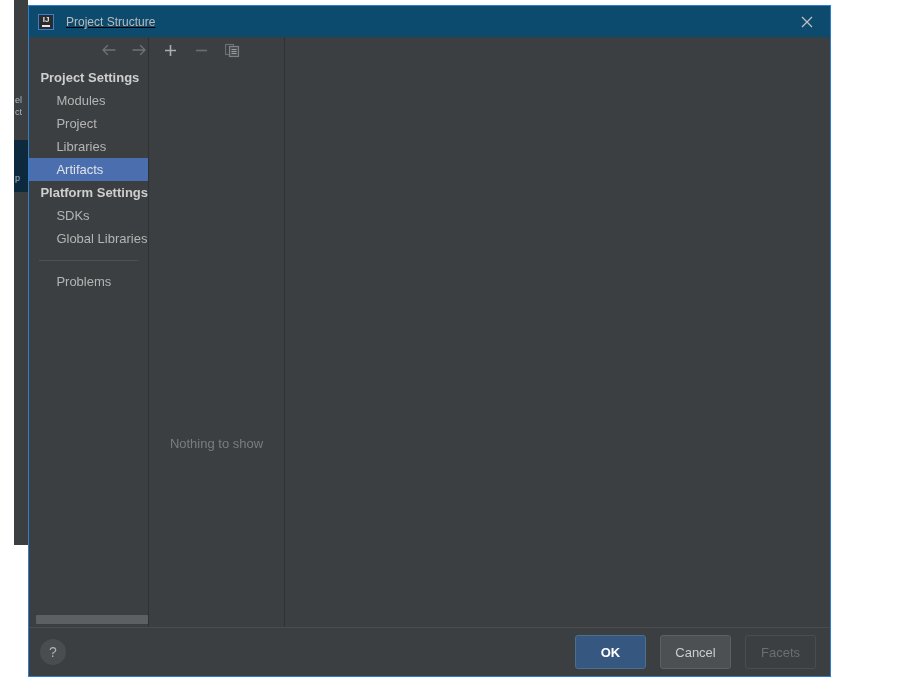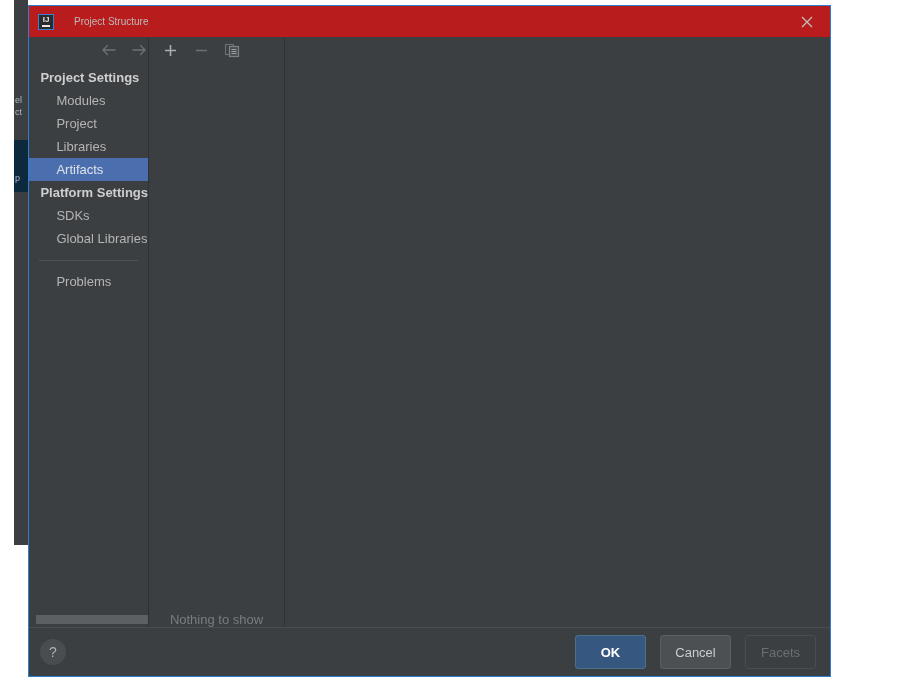--- a/index.html
+++ b/index.html
@@ -58,25 +58,26 @@
     border: 1px solid #2d7fd0;
     box-sizing: border-box;
     display: flex;
     flex-direction: column;
   }
 
   
   #titlebar {
     height: 31px;
     min-height: 31px;
-    background: #b91c1c;
+    background: #0c4a6e;
     display: flex;
     align-items: center;
     position: relative;
     padding-left: 9px;
+    text-decoration: underline;
   }
   #app-icon {
     width: 16px; height: 16px;
     border: 1px solid #3a7fd5;
     background: #2b2b2b;
     box-sizing: border-box;
     position: relative;
     flex: 0 0 auto;
   }
   #app-icon .ij {
@@ -89,22 +90,22 @@
     line-height: 8px;
     font-family: "Liberation Sans", sans-serif;
   }
   #app-icon .bar {
     position: absolute;
     bottom: 2px; left: 3px; right: 3px;
     height: 2px;
     background: #e8e8e8;
   }
   #title-text {
-    margin-left: 20px;
-    font-size: 10px;
+    margin-left: 12px;
+    font-size: 12px;
     color: #bbbbbb;
   }
   #close-btn {
     position: absolute;
     right: 0; top: 0;
     width: 46px; height: 31px;
     display: flex;
     align-items: center;
     justify-content: center;
     cursor: pointer;
@@ -214,21 +215,21 @@
     width: 20px; height: 20px;
     display: flex;
     align-items: center;
     justify-content: center;
     cursor: pointer;
   }
   .tb-btn.disabled { cursor: default; }
   #list-empty {
     flex: 1 1 auto;
     display: flex;
-    align-items: flex-end;
+    align-items: center;
     justify-content: center;
     padding-top: 196px;
   }
   #list-empty .msg {
     font-size: 13px;
     color: #787d80;
     white-space: nowrap;
   }
   #list-divider {
     width: 1px;

